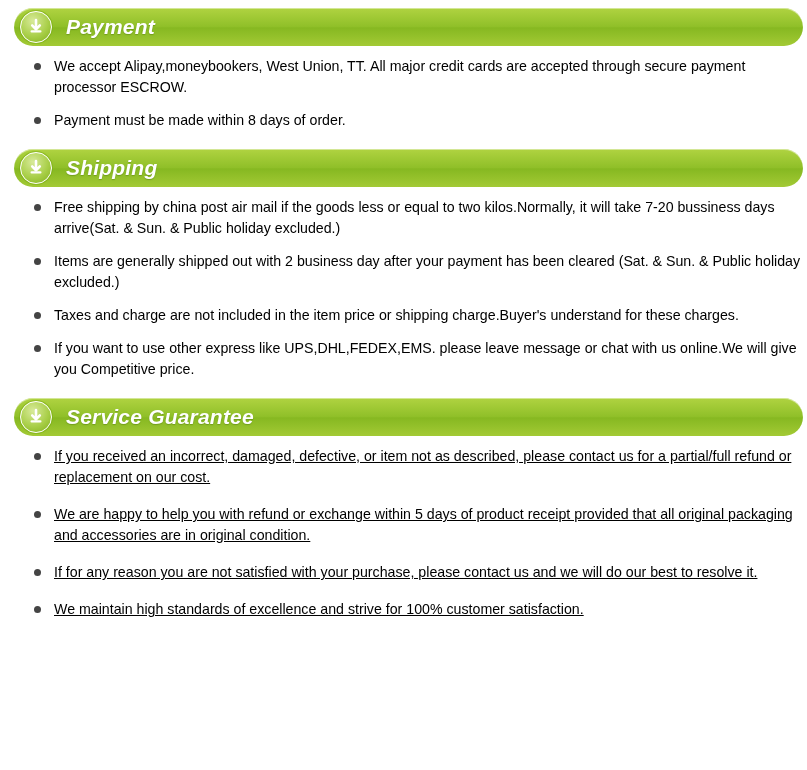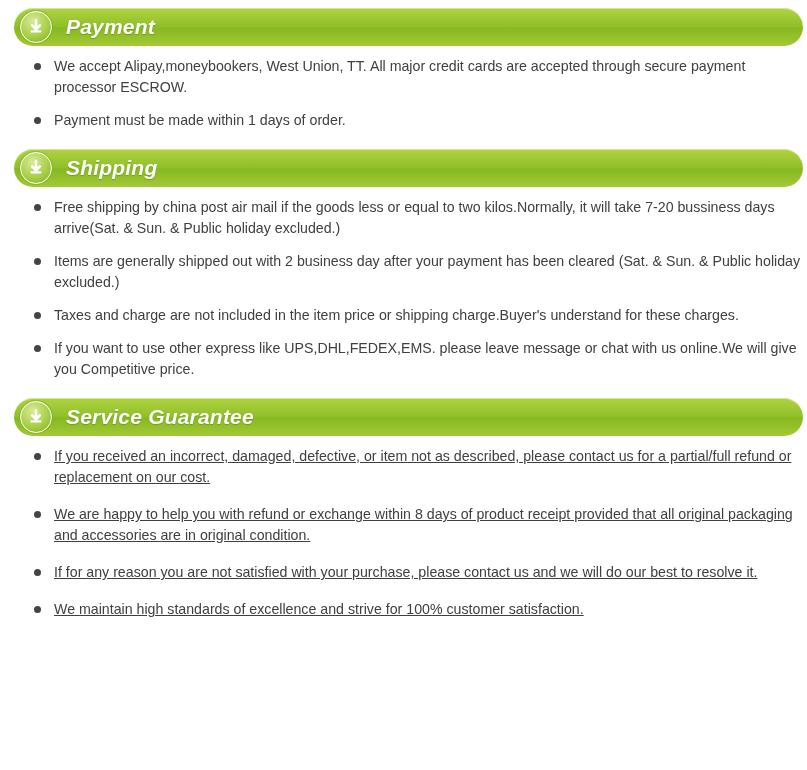--- a/index.html
+++ b/index.html
@@ -64,21 +64,21 @@
     list-style: none;
     margin: 10px 0 0 0;
     padding: 0 0 0 16px;
   }
   ul.bullets li {
     position: relative;
     padding-left: 24px;
     margin-bottom: 11px;
     font-size: 14.2px;
     line-height: 1.48;
-    color: #404040;
+    color: #000000;
   }
   ul.bullets li::before {
     content: "";
     position: absolute;
     left: 4px;
     top: 7px;
     width: 7px;
     height: 7px;
     border-radius: 50%;
     background: #444444;
@@ -98,21 +98,21 @@
       <span class="header-icon">
         <svg width="18" height="18" viewBox="0 0 18 18">
           <path d="M9 2 L9 9 M5.2 7.4 L9 11.4 L12.8 7.4" stroke="#ffffff" stroke-width="2.6" fill="none" stroke-linecap="round" stroke-linejoin="round"></path>
           <path d="M4.6 13.4 L13.4 13.4" stroke="#ffffff" stroke-width="2.2" stroke-linecap="round"></path>
         </svg>
       </span>
       <span class="section-title">Payment</span>
     </div>
     <ul class="bullets">
       <li>We accept Alipay,moneybookers, West Union, TT. All major credit cards are accepted through secure payment processor ESCROW.</li>
-      <li>Payment must be made within 1 days of order.</li>
+      <li>Payment must be made within 8 days of order.</li>
     </ul>
   </div>
 
   <div class="section section-shipping">
     <div class="section-header">
       <span class="header-icon">
         <svg width="18" height="18" viewBox="0 0 18 18">
           <path d="M9 2 L9 9 M5.2 7.4 L9 11.4 L12.8 7.4" stroke="#ffffff" stroke-width="2.6" fill="none" stroke-linecap="round" stroke-linejoin="round"></path>
           <path d="M4.6 13.4 L13.4 13.4" stroke="#ffffff" stroke-width="2.2" stroke-linecap="round"></path>
         </svg>
@@ -132,19 +132,19 @@
       <span class="header-icon">
         <svg width="18" height="18" viewBox="0 0 18 18">
           <path d="M9 2 L9 9 M5.2 7.4 L9 11.4 L12.8 7.4" stroke="#ffffff" stroke-width="2.6" fill="none" stroke-linecap="round" stroke-linejoin="round"></path>
           <path d="M4.6 13.4 L13.4 13.4" stroke="#ffffff" stroke-width="2.2" stroke-linecap="round"></path>
         </svg>
       </span>
       <span class="section-title">Service Guarantee</span>
     </div>
     <ul class="bullets">
       <li>If you received an incorrect, damaged, defective, or item not as described, please contact us for a partial/full refund or replacement on our cost.</li>
-      <li>We are happy to help you with refund or exchange within 8 days of product receipt provided that all original packaging and accessories are in original condition.</li>
+      <li>We are happy to help you with refund or exchange within 5 days of product receipt provided that all original packaging and accessories are in original condition.</li>
       <li>If for any reason you are not satisfied with your purchase, please contact us and we will do our best to resolve it.</li>
       <li>We maintain high standards of excellence and strive for 100% customer satisfaction.</li>
     </ul>
   </div>
 
 </div>
 
 </body></html>

